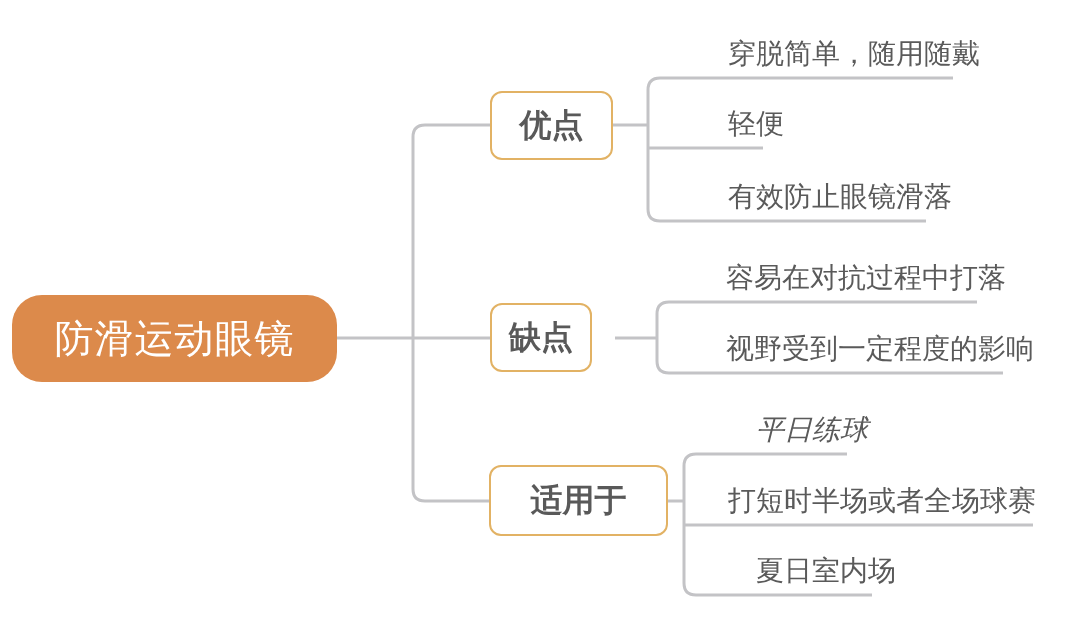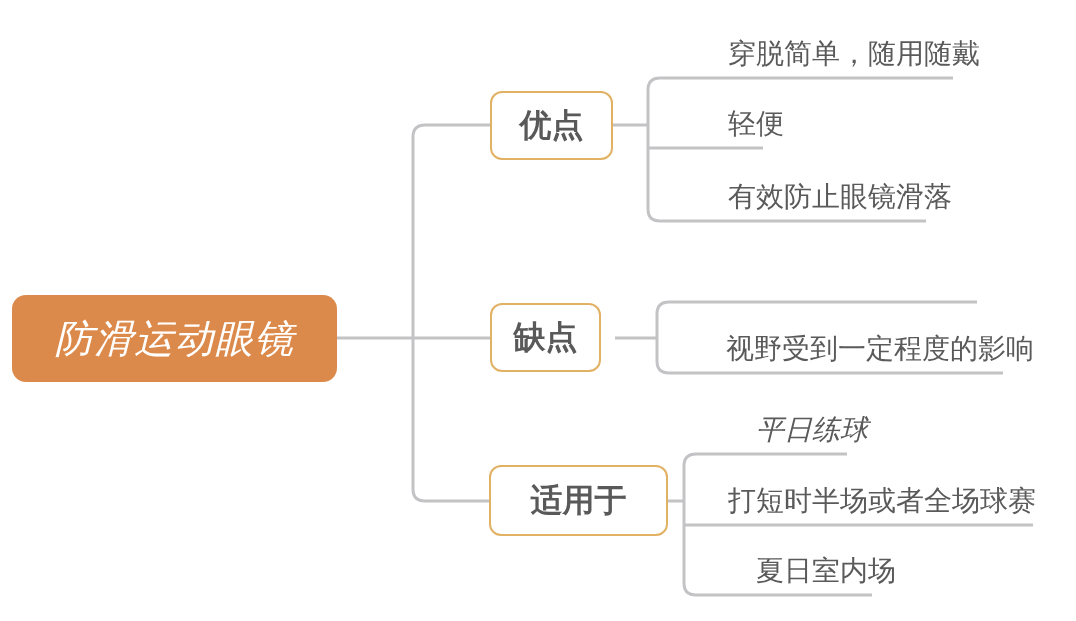--- a/index.html
+++ b/index.html
@@ -24,25 +24,24 @@
   svg.connectors path {
     stroke: currentColor;
     stroke-width: 3;
     fill: none;
   }
   .root-node {
     position: absolute;
     left: 12px; top: 295px;
     width: 325px; height: 87px;
     background: var(--root-fill, #dc8a4b);
-    border-radius: 14px;
+    border-radius: 30px;
     display: flex;
     align-items: center;
     justify-content: center;
-    font-style: italic;
   }
   .root-node .label {
     color: var(--root-text, #ffffff);
     font-size: 39px;
     letter-spacing: 1px;
     white-space: nowrap;
   }
   .branch-node {
     position: absolute;
     background: #ffffff;
@@ -92,31 +91,32 @@
   </svg>
 
   <div class="root-node">
     <span class="label">防滑运动眼镜</span>
   </div>
 
   <div class="branch-node" style="left:490px; top:91px; width:123px; height:69px;">
     <span class="label">优点</span>
   </div>
 
-  <div class="branch-node" style="left:490px; top:303px; width:111px; height:69px;">
+  <div class="branch-node" style="left:490px; top:303px; width:102px; height:69px;">
     <span class="label">缺点</span>
   </div>
 
   <div class="branch-node" style="left:489px; top:465px; width:179px; height:71px;">
     <span class="label">适用于</span>
   </div>
 
   <div class="leaf-node" style="left:700px; top:36px;">穿脱简单，随用随戴</div>
   <div class="leaf-node" style="left:700px; top:106px;">轻便</div>
   <div class="leaf-node" style="left:700px; top:179px;">有效防止眼镜滑落</div>
 
+  <div class="leaf-node" style="left:698px; top:260px;">容易在对抗过程中打落</div>
   <div class="leaf-node" style="left:698px; top:331px;">视野受到一定程度的影响</div>
 
   <div class="leaf-node" style="left:728px; top:412px;font-style:italic;">平日练球</div>
   <div class="leaf-node" style="left:700px; top:483px;">打短时半场或者全场球赛</div>
   <div class="leaf-node" style="left:728px; top:553px;">夏日室内场</div>
 
 </div>
 
 </body></html>

